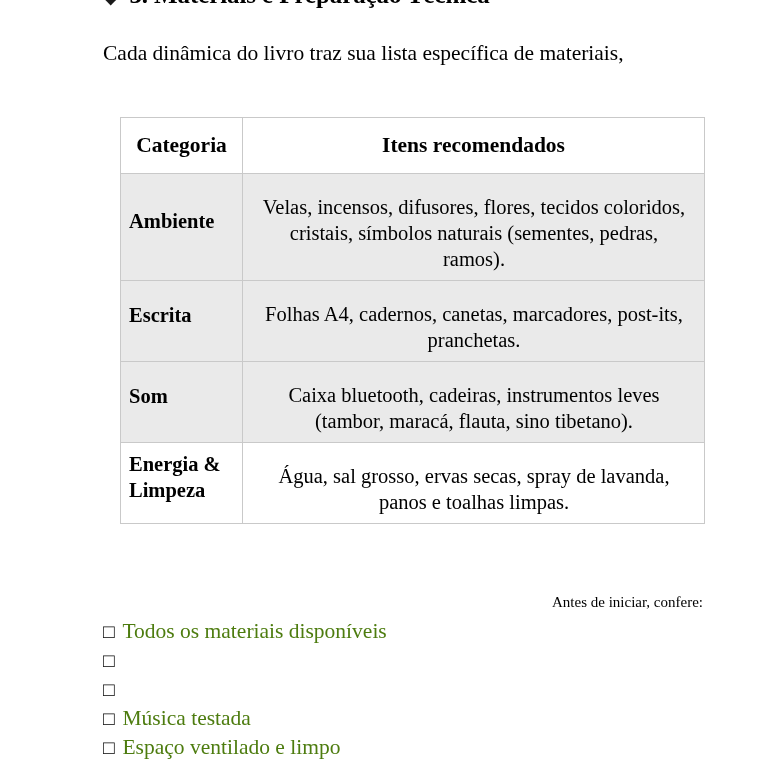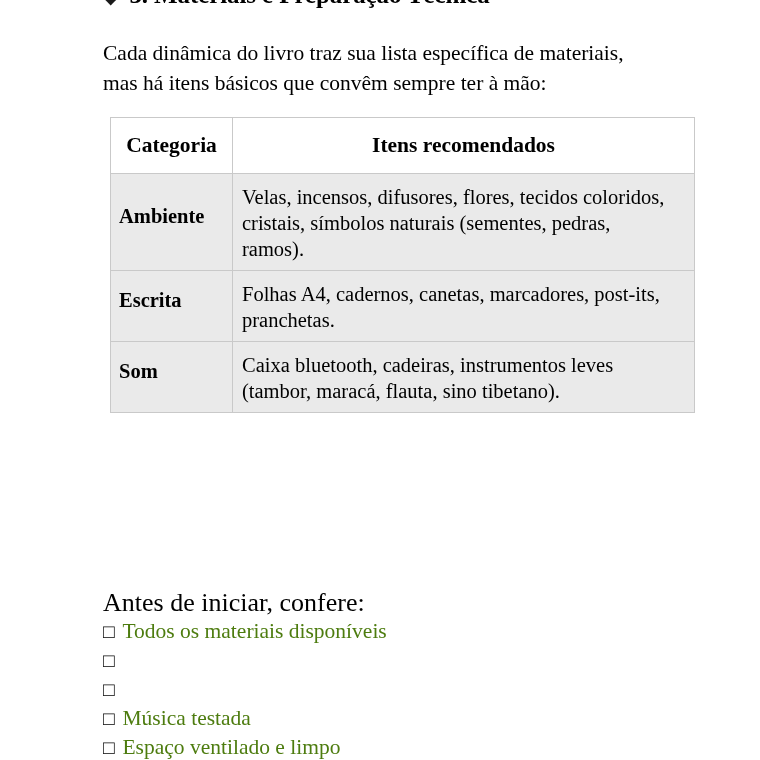--- a/index.html
+++ b/index.html
@@ -62,21 +62,21 @@
     width: 600px;
     font-size: 21.5px;
     line-height: 30px;
     color: #000000;
   }
   .intro .line { display: block; white-space: nowrap; }
 
   
   .materials-table {
     position: absolute;
-    left: 110px;
+    left: 120px;
     top: 117px;
     width: 584px;
     border-collapse: collapse;
     table-layout: fixed;
     background: #fef9c3;
   }
   .materials-table col.c-cat { width: 122px; }
   .materials-table col.c-items { width: 462px; }
 
   .materials-table th,
@@ -95,44 +95,45 @@
     font-size: 21.5px;
   }
   .materials-table thead th.th-cat { padding-left: 10px; padding-right: 10px; }
 
   .materials-table tbody td.cell-cat {
     font-weight: bold;
     padding: 8px 6px 20px 8px;
     text-align: left;
   }
   .materials-table tbody td.cell-items {
-    padding: 10px 8px 8px 9px;
-    text-align: left;
+    padding: 20px 8px 8px 9px;
+    text-align: center;
   }
   .materials-table tbody tr.shaded td {
     background: #eaeaea;
   }
   .materials-table tbody tr.plain td {
     background: #ffffff;
   }
   .cell-items .line { display: block; white-space: nowrap; }
   .cell-cat .line { display: block; white-space: nowrap; }
 
   
   .checklist {
     position: absolute;
     left: 103px;
     top: 588px;
     width: 600px;
   }
   .checklist-title {
-    font-size: 26px;
+    font-size: 15px;
     line-height: 29px;
     color: #000000;
     white-space: nowrap;
+    text-align: right;
   }
   .check-item {
     display: flex;
     align-items: baseline;
     font-size: 21.5px;
     line-height: 29px;
     white-space: nowrap;
   }
   .check-box {
     font-size: 19px;
@@ -149,21 +150,20 @@
 
   <div class="heading-clip">
     <div class="heading-row">
       <span class="heading-bullet">◆</span>
       <span class="heading-text">3. Materiais e Preparação Técnica</span>
     </div>
   </div>
 
   <div class="intro">
     <span class="line">Cada dinâmica do livro traz sua lista específica de materiais,</span>
-    <span class="line">mas há itens básicos que convêm sempre ter à mão:</span>
   </div>
 
   <table class="materials-table">
     <colgroup>
       <col class="c-cat">
       <col class="c-items">
     </colgroup>
     <thead>
       <tr>
         <th class="th-cat">Categoria</th>
@@ -198,20 +198,30 @@
       <tr class="shaded">
         <td class="cell-cat">
           <span class="line">Som</span>
         </td>
         <td class="cell-items">
           <span class="line">Caixa bluetooth, cadeiras, instrumentos leves</span>
           <span class="line">(tambor, maracá, flauta, sino tibetano).</span>
         </td>
       </tr>
 
+      <tr class="plain">
+        <td class="cell-cat">
+          <span class="line">Energia &amp;</span>
+          <span class="line">Limpeza</span>
+        </td>
+        <td class="cell-items">
+          <span class="line">Água, sal grosso, ervas secas, spray de lavanda,</span>
+          <span class="line">panos e toalhas limpas.</span>
+        </td>
+      </tr>
 
     </tbody>
   </table>
 
   <div class="checklist">
     <div class="checklist-title">Antes de iniciar, confere:</div>
 
     <div class="check-item">
       <span class="check-box">□</span>
       <span class="check-label">Todos os materiais disponíveis</span>

